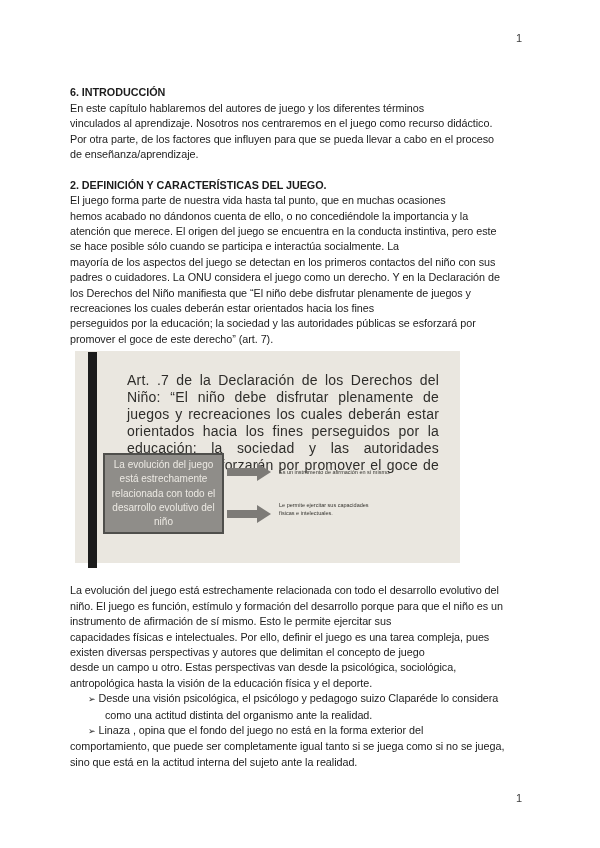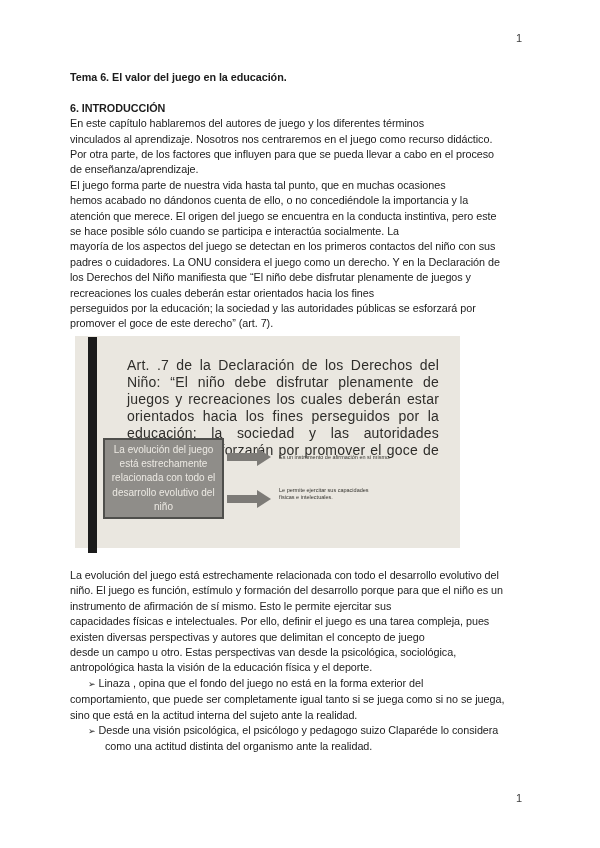--- a/index.html
+++ b/index.html
@@ -61,28 +61,28 @@
 </style>
 </head>
 <body>
 
 <div class="page">
 
   <div class="pageno pageno-top">1</div>
 
   <div class="content">
 
-    <p class="doc-title">Tema 6. El valor del juego en la educación.</p>
 
     <p class="heading">6. INTRODUCCIÓN</p>
     <p class="para">En este capítulo hablaremos del autores de juego y los diferentes términos
 vinculados al aprendizaje. Nosotros nos centraremos en el juego como recurso didáctico.
 Por otra parte, de los factores que influyen para que se pueda llevar a cabo en el proceso
 de enseñanza/aprendizaje.</p>
 
+    <p class="heading">2. DEFINICIÓN Y CARACTERÍSTICAS DEL JUEGO.</p>
     <p class="para">El juego forma parte de nuestra vida hasta tal punto, que en muchas ocasiones
 hemos acabado no dándonos cuenta de ello, o no concediéndole la importancia y la
 atención que merece. El origen del juego se encuentra en la conducta instintiva, pero este
 se hace posible sólo cuando se participa e interactúa socialmente. La
 mayoría de los aspectos del juego se detectan en los primeros contactos del niño con sus
 padres o cuidadores. La ONU considera el juego como un derecho. Y en la Declaración de
 los Derechos del Niño manifiesta que “El niño debe disfrutar plenamente de juegos y
 recreaciones los cuales deberán estar orientados hacia los fines
 perseguidos por la educación; la sociedad y las autoridades públicas se esforzará por
 promover el goce de este derecho” (art. 7).</p>
@@ -108,30 +108,30 @@
 
     <p class="para">La evolución del juego está estrechamente relacionada con todo el desarrollo evolutivo del
 niño. El juego es función, estímulo y formación del desarrollo porque para que el niño es un
 instrumento de afirmación de sí mismo. Esto le permite ejercitar sus
 capacidades físicas e intelectuales. Por ello, definir el juego es una tarea compleja, pues
 existen diversas perspectivas y autores que delimitan el concepto de juego
 desde un campo u otro. Estas perspectivas van desde la psicológica, sociológica,
 antropológica hasta la visión de la educación física y el deporte.</p>
 
     <div>
+      <p class="bullet bullet-1">
+        <span class="marker">➢</span>
+        <span class="btext">Desde una visión psicológica, el psicólogo y pedagogo suizo Claparéde lo considera
+como una actitud distinta del organismo ante la realidad.</span>
+      </p>
       <p class="bullet bullet-2">
         <span class="marker">➢</span>
         <span class="btext">Linaza , opina que el fondo del juego no está en la forma exterior del
 comportamiento, que puede ser completamente igual tanto si se juega como si no se juega,
 sino que está en la actitud interna del sujeto ante la realidad.</span>
-      </p>
-      <p class="bullet bullet-1">
-        <span class="marker">➢</span>
-        <span class="btext">Desde una visión psicológica, el psicólogo y pedagogo suizo Claparéde lo considera
-como una actitud distinta del organismo ante la realidad.</span>
       </p>
     </div>
 
   </div>
 
   <div class="pageno pageno-bottom">1</div>
 
 </div>
 
 </body></html>

